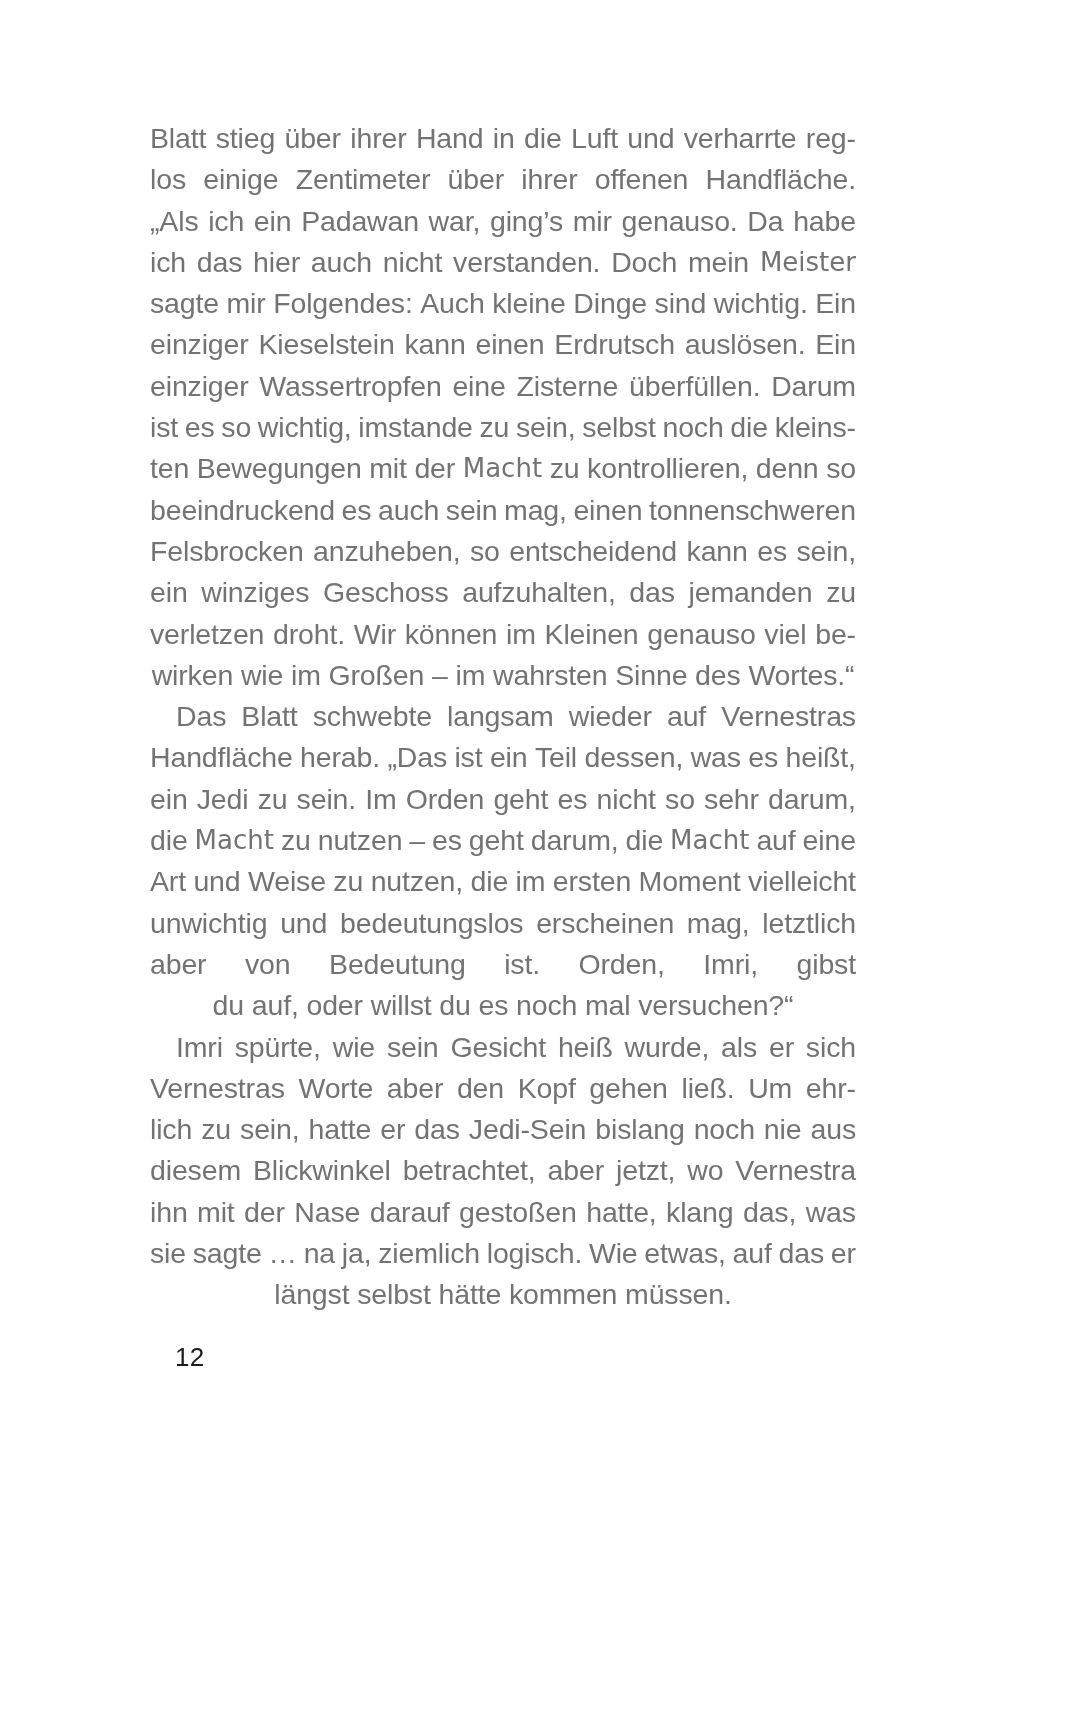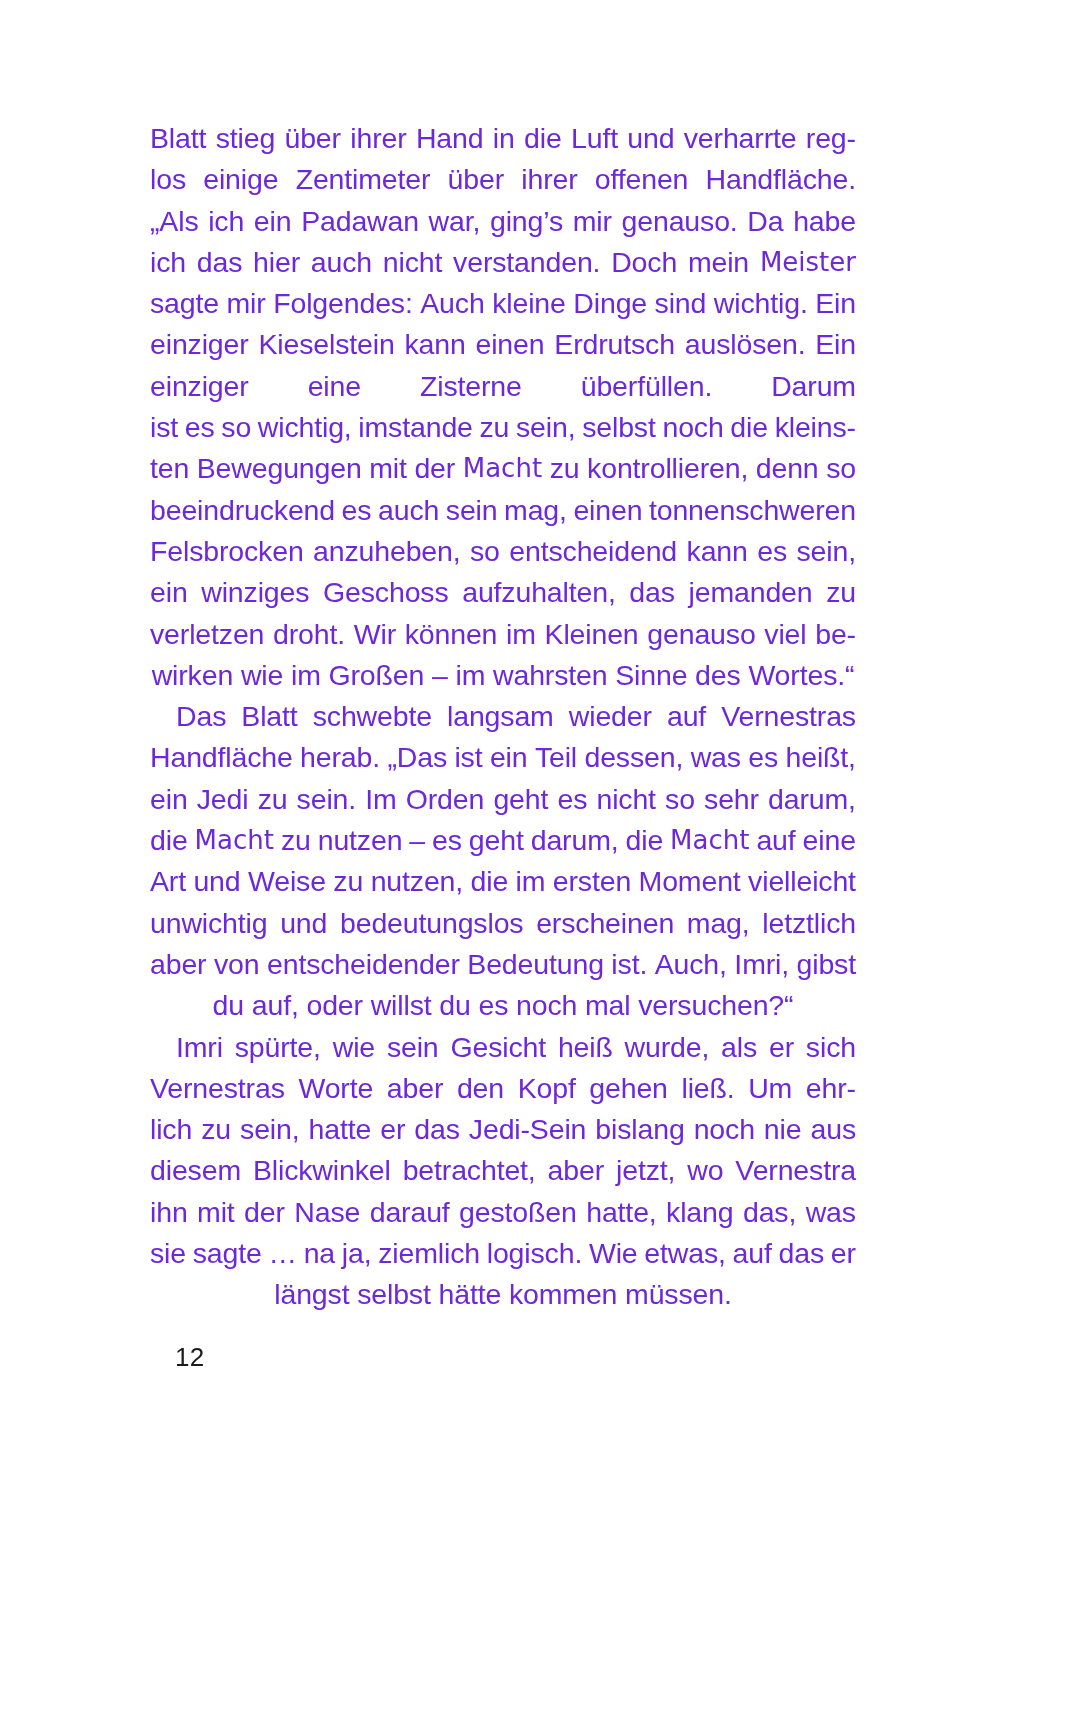--- a/index.html
+++ b/index.html
@@ -32,21 +32,21 @@
     width: 706px;
   }
 
   
   .line {
     display: flex;
     font-size: 28.5px;
     line-height: 41.3px;
     letter-spacing: -0.15px;
     white-space: pre;
-    color: #6d28d9;
+    color: #737373;
   }
   .line.justify {
     justify-content: space-between;
   }
   .line.last {
     justify-content: center;
   }
   .line .w {
     white-space: pre;
   }
@@ -77,35 +77,35 @@
 
 <div class="page">
 
   <div class="textblock" id="textblock">
       <div class="line justify"><span class="w">Blatt</span><span class="w">stieg</span><span class="w">über</span><span class="w">ihrer</span><span class="w">Hand</span><span class="w">in</span><span class="w">die</span><span class="w">Luft</span><span class="w">und</span><span class="w">verharrte</span><span class="w">reg-</span></div>
       <div class="line justify"><span class="w">los</span><span class="w">einige</span><span class="w">Zentimeter</span><span class="w">über</span><span class="w">ihrer</span><span class="w">offenen</span><span class="w">Handfläche.</span></div>
       <div class="line justify"><span class="w">„Als</span><span class="w">ich</span><span class="w">ein</span><span class="w">Padawan</span><span class="w">war,</span><span class="w">ging’s</span><span class="w">mir</span><span class="w">genauso.</span><span class="w">Da</span><span class="w">habe</span></div>
       <div class="line justify"><span class="w">ich</span><span class="w">das</span><span class="w">hier</span><span class="w">auch</span><span class="w">nicht</span><span class="w">verstanden.</span><span class="w">Doch</span><span class="w">mein</span><span class="w em">Meister</span></div>
       <div class="line justify"><span class="w">sagte</span><span class="w">mir</span><span class="w">Folgendes:</span><span class="w">Auch</span><span class="w">kleine</span><span class="w">Dinge</span><span class="w">sind</span><span class="w">wichtig.</span><span class="w">Ein</span></div>
       <div class="line justify"><span class="w">einziger</span><span class="w">Kieselstein</span><span class="w">kann</span><span class="w">einen</span><span class="w">Erdrutsch</span><span class="w">auslösen.</span><span class="w">Ein</span></div>
-      <div class="line justify"><span class="w">einziger</span><span class="w">eine</span><span class="w">Zisterne</span><span class="w">überfüllen.</span><span class="w">Darum</span></div>
+      <div class="line justify"><span class="w">einziger</span><span class="w">Wassertropfen</span><span class="w">eine</span><span class="w">Zisterne</span><span class="w">überfüllen.</span><span class="w">Darum</span></div>
       <div class="line justify"><span class="w">ist</span><span class="w">es</span><span class="w">so</span><span class="w">wichtig,</span><span class="w">imstande</span><span class="w">zu</span><span class="w">sein,</span><span class="w">selbst</span><span class="w">noch</span><span class="w">die</span><span class="w">kleins-</span></div>
       <div class="line justify"><span class="w">ten</span><span class="w">Bewegungen</span><span class="w">mit</span><span class="w">der</span><span class="w em">Macht</span><span class="w">zu</span><span class="w">kontrollieren,</span><span class="w">denn</span><span class="w">so</span></div>
       <div class="line justify"><span class="w">beeindruckend</span><span class="w">es</span><span class="w">auch</span><span class="w">sein</span><span class="w">mag,</span><span class="w">einen</span><span class="w">tonnenschweren</span></div>
       <div class="line justify"><span class="w">Felsbrocken</span><span class="w">anzuheben,</span><span class="w">so</span><span class="w">entscheidend</span><span class="w">kann</span><span class="w">es</span><span class="w">sein,</span></div>
       <div class="line justify"><span class="w">ein</span><span class="w">winziges</span><span class="w">Geschoss</span><span class="w">aufzuhalten,</span><span class="w">das</span><span class="w">jemanden</span><span class="w">zu</span></div>
       <div class="line justify"><span class="w">verletzen</span><span class="w">droht.</span><span class="w">Wir</span><span class="w">können</span><span class="w">im</span><span class="w">Kleinen</span><span class="w">genauso</span><span class="w">viel</span><span class="w">be-</span></div>
       <div class="line last"><span class="w">wirken wie im Großen – im wahrsten Sinne des Wortes.“</span></div>
       <div class="line justify indent"><span class="w">Das</span><span class="w">Blatt</span><span class="w">schwebte</span><span class="w">langsam</span><span class="w">wieder</span><span class="w">auf</span><span class="w">Vernestras</span></div>
       <div class="line justify"><span class="w">Handfläche</span><span class="w">herab.</span><span class="w">„Das</span><span class="w">ist</span><span class="w">ein</span><span class="w">Teil</span><span class="w">dessen,</span><span class="w">was</span><span class="w">es</span><span class="w">heißt,</span></div>
       <div class="line justify"><span class="w">ein</span><span class="w">Jedi</span><span class="w">zu</span><span class="w">sein.</span><span class="w">Im</span><span class="w">Orden</span><span class="w">geht</span><span class="w">es</span><span class="w">nicht</span><span class="w">so</span><span class="w">sehr</span><span class="w">darum,</span></div>
       <div class="line justify"><span class="w">die</span><span class="w em">Macht</span><span class="w">zu</span><span class="w">nutzen</span><span class="w">–</span><span class="w">es</span><span class="w">geht</span><span class="w">darum,</span><span class="w">die</span><span class="w em">Macht</span><span class="w">auf</span><span class="w">eine</span></div>
       <div class="line justify"><span class="w">Art</span><span class="w">und</span><span class="w">Weise</span><span class="w">zu</span><span class="w">nutzen,</span><span class="w">die</span><span class="w">im</span><span class="w">ersten</span><span class="w">Moment</span><span class="w">vielleicht</span></div>
       <div class="line justify"><span class="w">unwichtig</span><span class="w">und</span><span class="w">bedeutungslos</span><span class="w">erscheinen</span><span class="w">mag,</span><span class="w">letztlich</span></div>
-      <div class="line justify"><span class="w">aber</span><span class="w">von</span><span class="w">entscheidender</span><span class="w">Bedeutung</span><span class="w">ist.</span><span class="w">Auch,</span><span class="w">Imri,</span><span class="w">gibst</span></div>
+      <div class="line justify"><span class="w">aber</span><span class="w">von</span><span class="w">Bedeutung</span><span class="w">ist.</span><span class="w">Orden,</span><span class="w">Imri,</span><span class="w">gibst</span></div>
       <div class="line last"><span class="w">du auf, oder willst du es noch mal versuchen?“</span></div>
       <div class="line justify indent"><span class="w">Imri</span><span class="w">spürte,</span><span class="w">wie</span><span class="w">sein</span><span class="w">Gesicht</span><span class="w">heiß</span><span class="w">wurde,</span><span class="w">als</span><span class="w">er</span><span class="w">sich</span></div>
       <div class="line justify"><span class="w">Vernestras</span><span class="w">Worte</span><span class="w">aber</span><span class="w">den</span><span class="w">Kopf</span><span class="w">gehen</span><span class="w">ließ.</span><span class="w">Um</span><span class="w">ehr-</span></div>
       <div class="line justify"><span class="w">lich</span><span class="w">zu</span><span class="w">sein,</span><span class="w">hatte</span><span class="w">er</span><span class="w">das</span><span class="w">Jedi-Sein</span><span class="w">bislang</span><span class="w">noch</span><span class="w">nie</span><span class="w">aus</span></div>
       <div class="line justify"><span class="w">diesem</span><span class="w">Blickwinkel</span><span class="w">betrachtet,</span><span class="w">aber</span><span class="w">jetzt,</span><span class="w">wo</span><span class="w">Vernestra</span></div>
       <div class="line justify"><span class="w">ihn</span><span class="w">mit</span><span class="w">der</span><span class="w">Nase</span><span class="w">darauf</span><span class="w">gestoßen</span><span class="w">hatte,</span><span class="w">klang</span><span class="w">das,</span><span class="w">was</span></div>
       <div class="line justify"><span class="w">sie</span><span class="w">sagte</span><span class="w">…</span><span class="w">na</span><span class="w">ja,</span><span class="w">ziemlich</span><span class="w">logisch.</span><span class="w">Wie</span><span class="w">etwas,</span><span class="w">auf</span><span class="w">das</span><span class="w">er</span></div>
       <div class="line last"><span class="w">längst selbst hätte kommen müssen.</span></div>
     </div>
 

